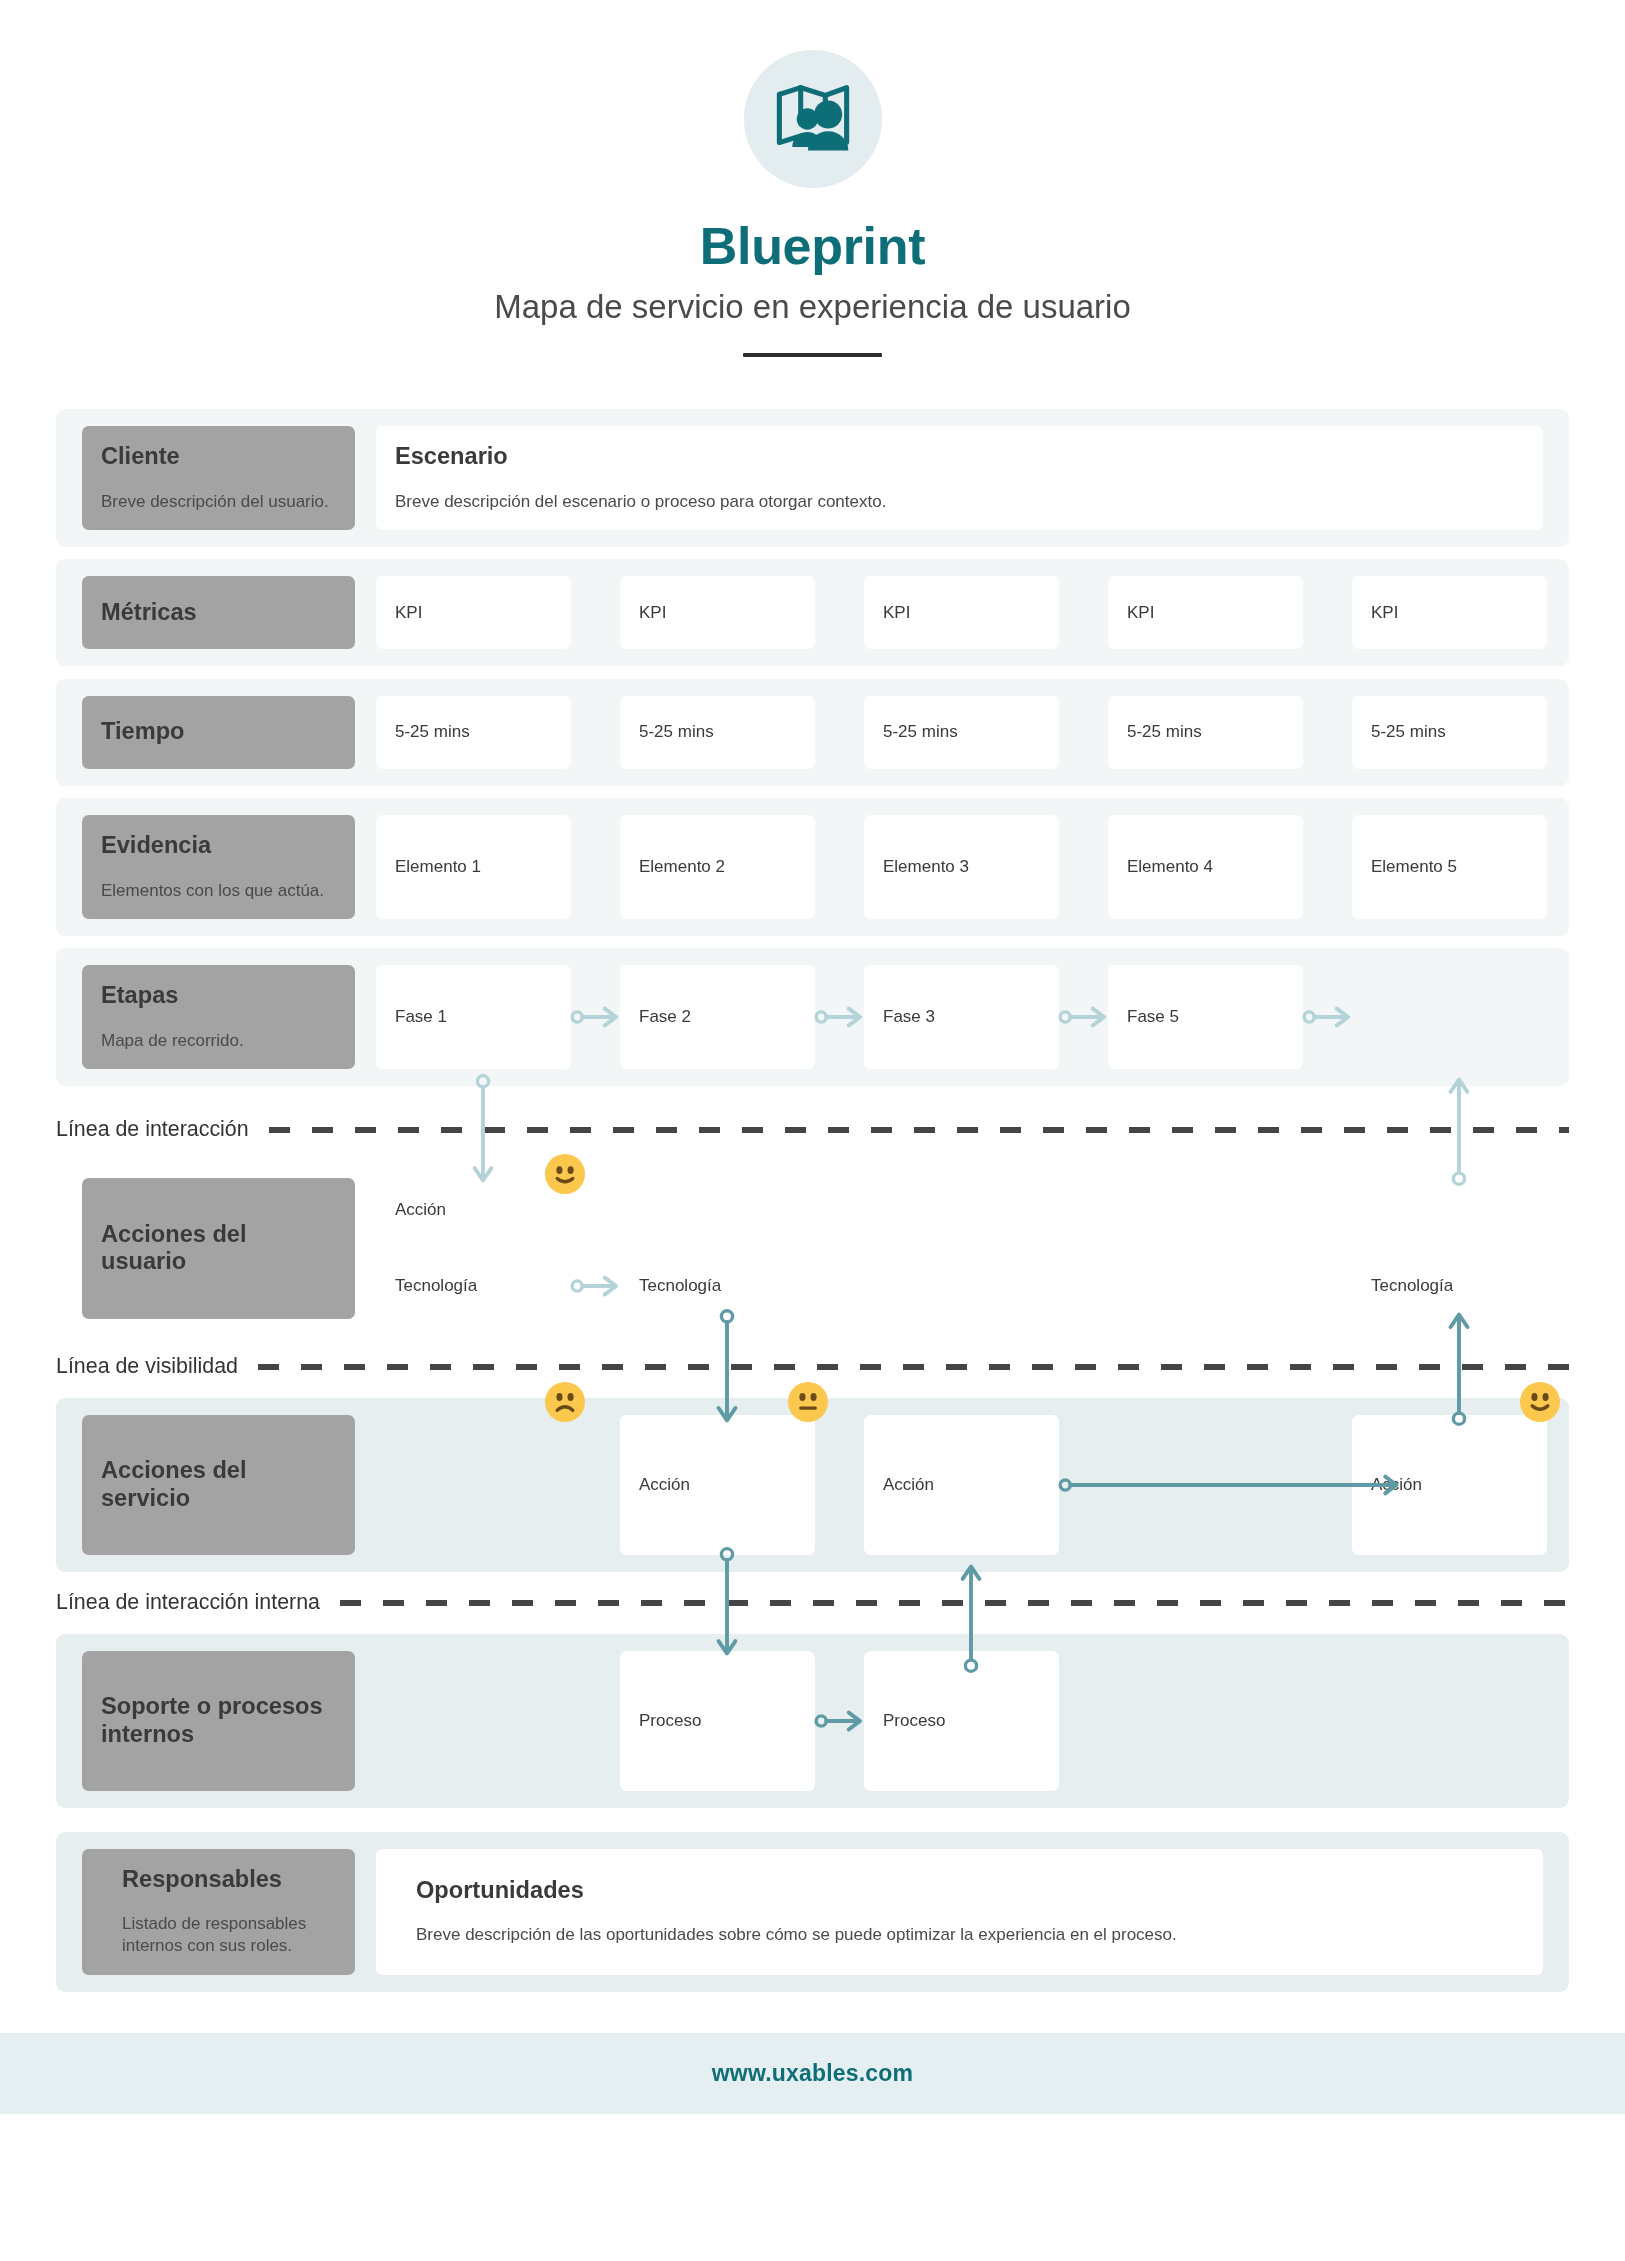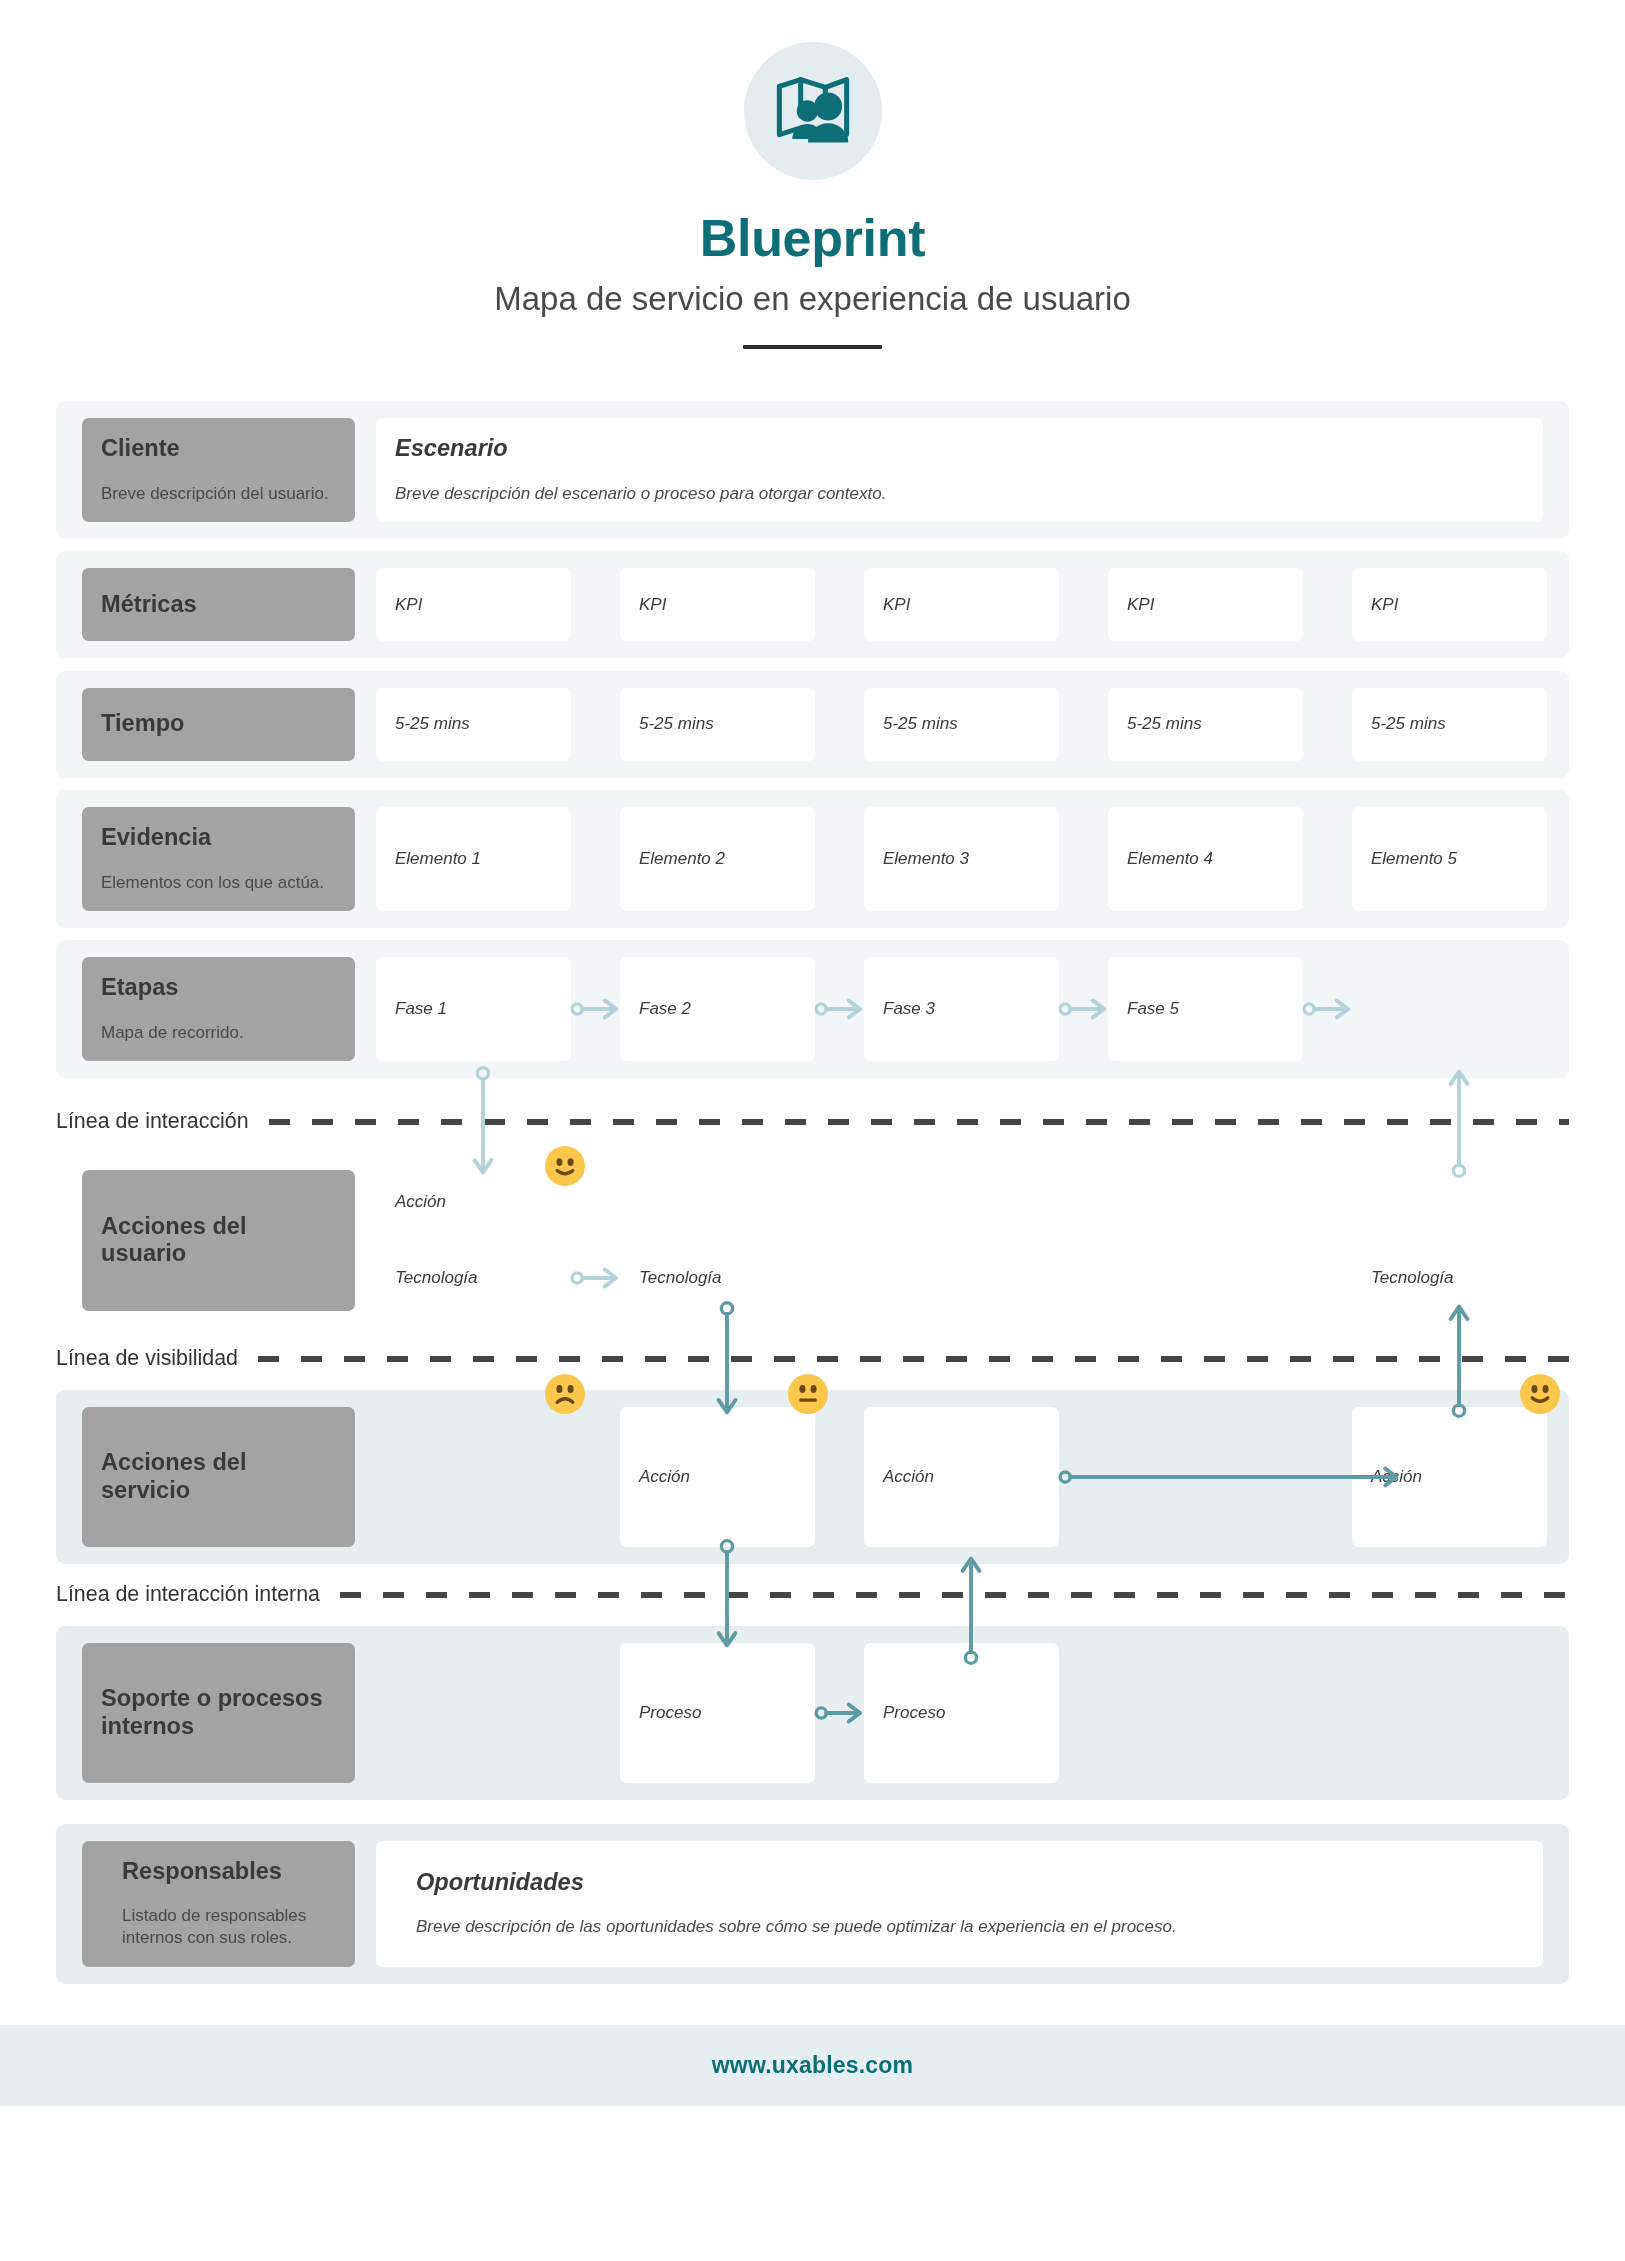--- a/index.html
+++ b/index.html
@@ -16,20 +16,21 @@
     min-height: 2261px;
     position: relative;
     overflow: hidden;
   }
 
   
   .header {
     width: 100%;
     padding-top: 42px;
     text-align: center;
+    margin-top: 8px;
   }
 
   .logo-circle {
     width: 138px;
     height: 138px;
     border-radius: 50%;
     background: #e3ecee;
     margin: 0 auto;
     display: flex;
     align-items: center;
@@ -124,21 +125,20 @@
   .cell {
     background: #ffffff;
     border-radius: 6.7px;
     width: 195px;
     flex: 0 0 195px;
     margin-right: 49px;
     padding: 17px 19px;
     display: flex;
     align-items: center;
     position: relative;
-    font-style: italic;
   }
   .cell:last-child { margin-right: 0; }
 
   .cell-text {
     font-size: 17px;
     color: #3a3a3a;
     line-height: 1.3;
   }
 
   

